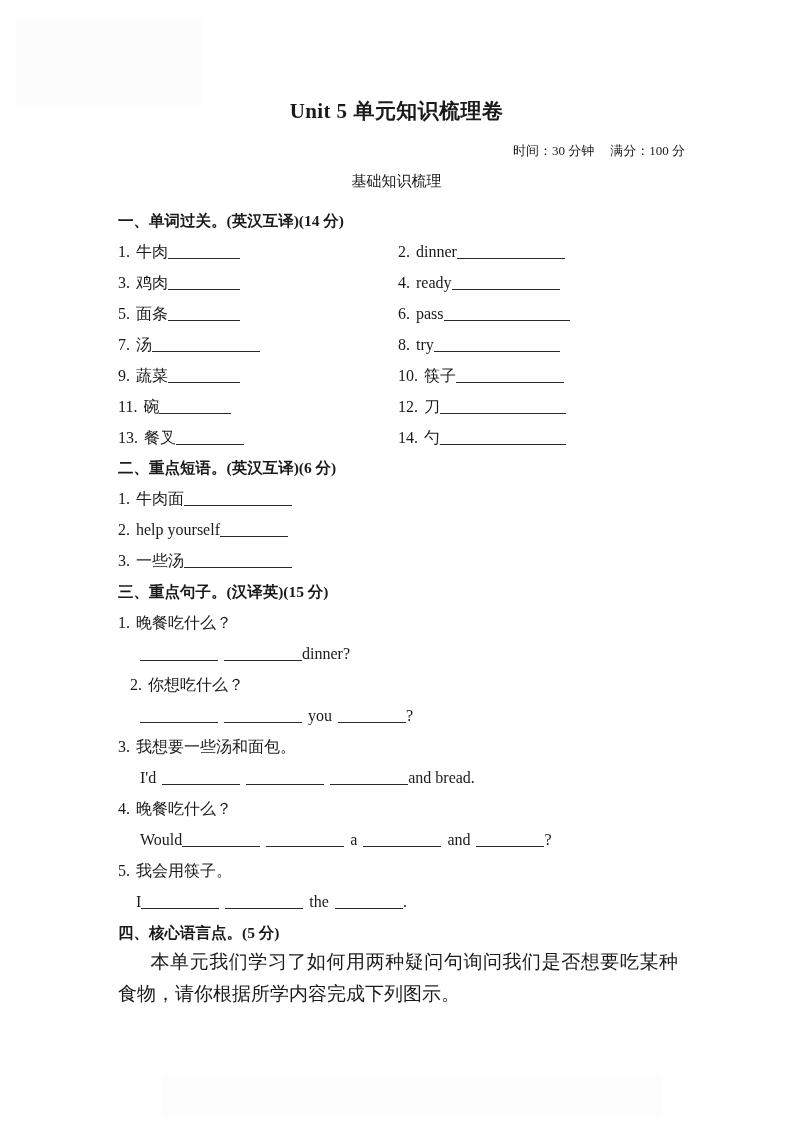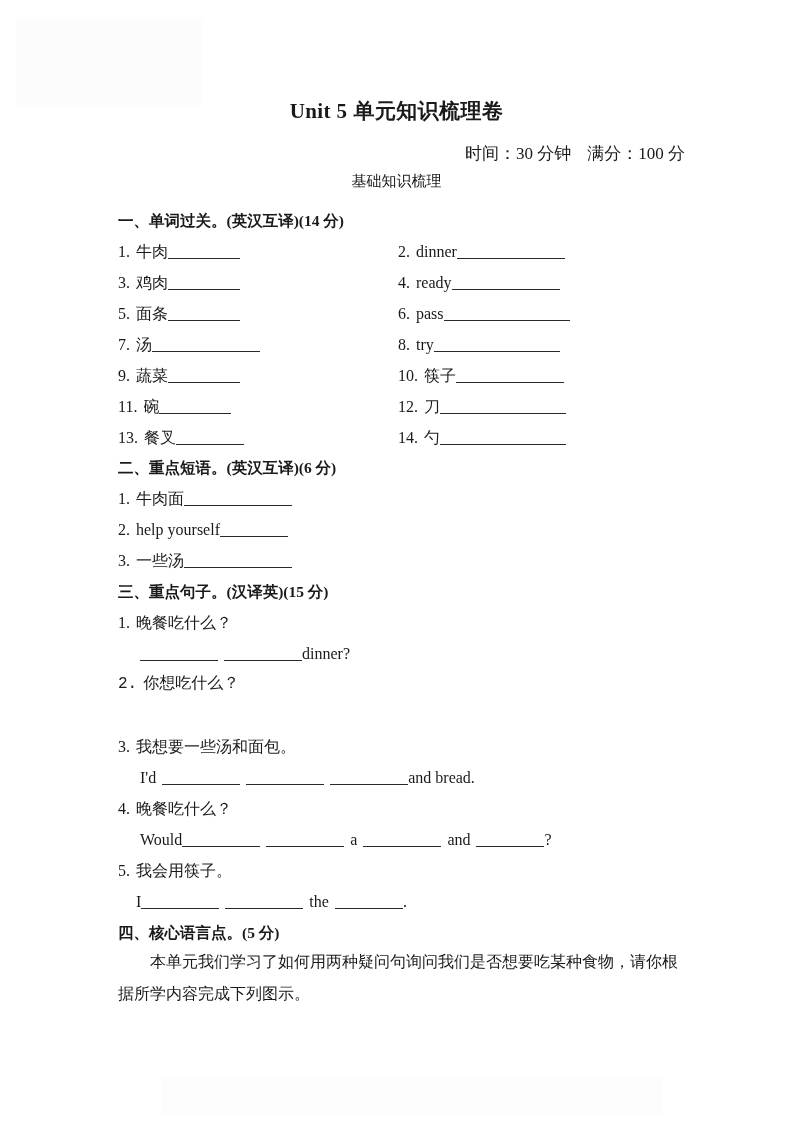--- a/index.html
+++ b/index.html
@@ -55,21 +55,21 @@
     letter-spacing: 0.4px;
   }
   .doc-title .unit-en {
     font-family: "Liberation Serif", serif;
   }
 
   .meta-line {
     position: absolute;
     right: 108px;
     top: 142px;
-    font-size: 17px;
+    font-size: 13px;
     white-space: nowrap;
   }
   .meta-line .gap {
     display: inline-block;
     width: 16px;
   }
 
   .section-banner {
     position: absolute;
     left: 0;
@@ -102,21 +102,21 @@
   .b-md  { width: 68px; }
   .b-lg  { width: 78px; }
   .b-w1  { width: 72px; }
   .b-w3  { width: 108px; }
   .b-w4  { width: 126px; }
 
   .sp { display: inline-block; width: 6px; }
 
   .para {
     position: absolute;
-    font-size: 16px;
+    font-size: 19px;
     line-height: 32px;
     width: 560px;
     text-align: justify;
   }
   .para .indent { display: inline-block; width: 32px; }
 </style>
 </head>
 <body>
 
 <div class="page">
@@ -194,22 +194,25 @@
 
   <div class="row heading" style="left:118px; top:583px;">三、重点句子。(汉译英)(15 分)</div>
 
   <div class="row" style="left:118px; top:614px;">
     <span>1.</span><span class="sp"></span><span>晚餐吃什么？</span>
   </div>
   <div class="row" style="left:140px; top:645px;">
     <span class="blank b-lg"></span><span class="sp"></span><span class="blank b-lg"></span><span>dinner?</span>
   </div>
 
-  <div class="row" style="left:118px; top:676px;font-family:Liberation Mono, monospace;">
+  <div class="row" style="left:130px; top:676px;">
     <span>2.</span><span class="sp"></span><span>你想吃什么？</span>
+  </div>
+  <div class="row" style="left:140px; top:707px;">
+    <span class="blank b-lg"></span><span class="sp"></span><span class="blank b-lg"></span><span class="sp"></span><span>you</span><span class="sp"></span><span class="blank b-md"></span><span>?</span>
   </div>
 
   <div class="row" style="left:118px; top:738px;">
     <span>3.</span><span class="sp"></span><span>我想要一些汤和面包。</span>
   </div>
   <div class="row" style="left:140px; top:769px;">
     <span>I'd</span><span class="sp"></span><span class="blank b-lg"></span><span class="sp"></span><span class="blank b-lg"></span><span class="sp"></span><span class="blank b-lg"></span><span>and bread.</span>
   </div>
 
   <div class="row" style="left:118px; top:800px;">

